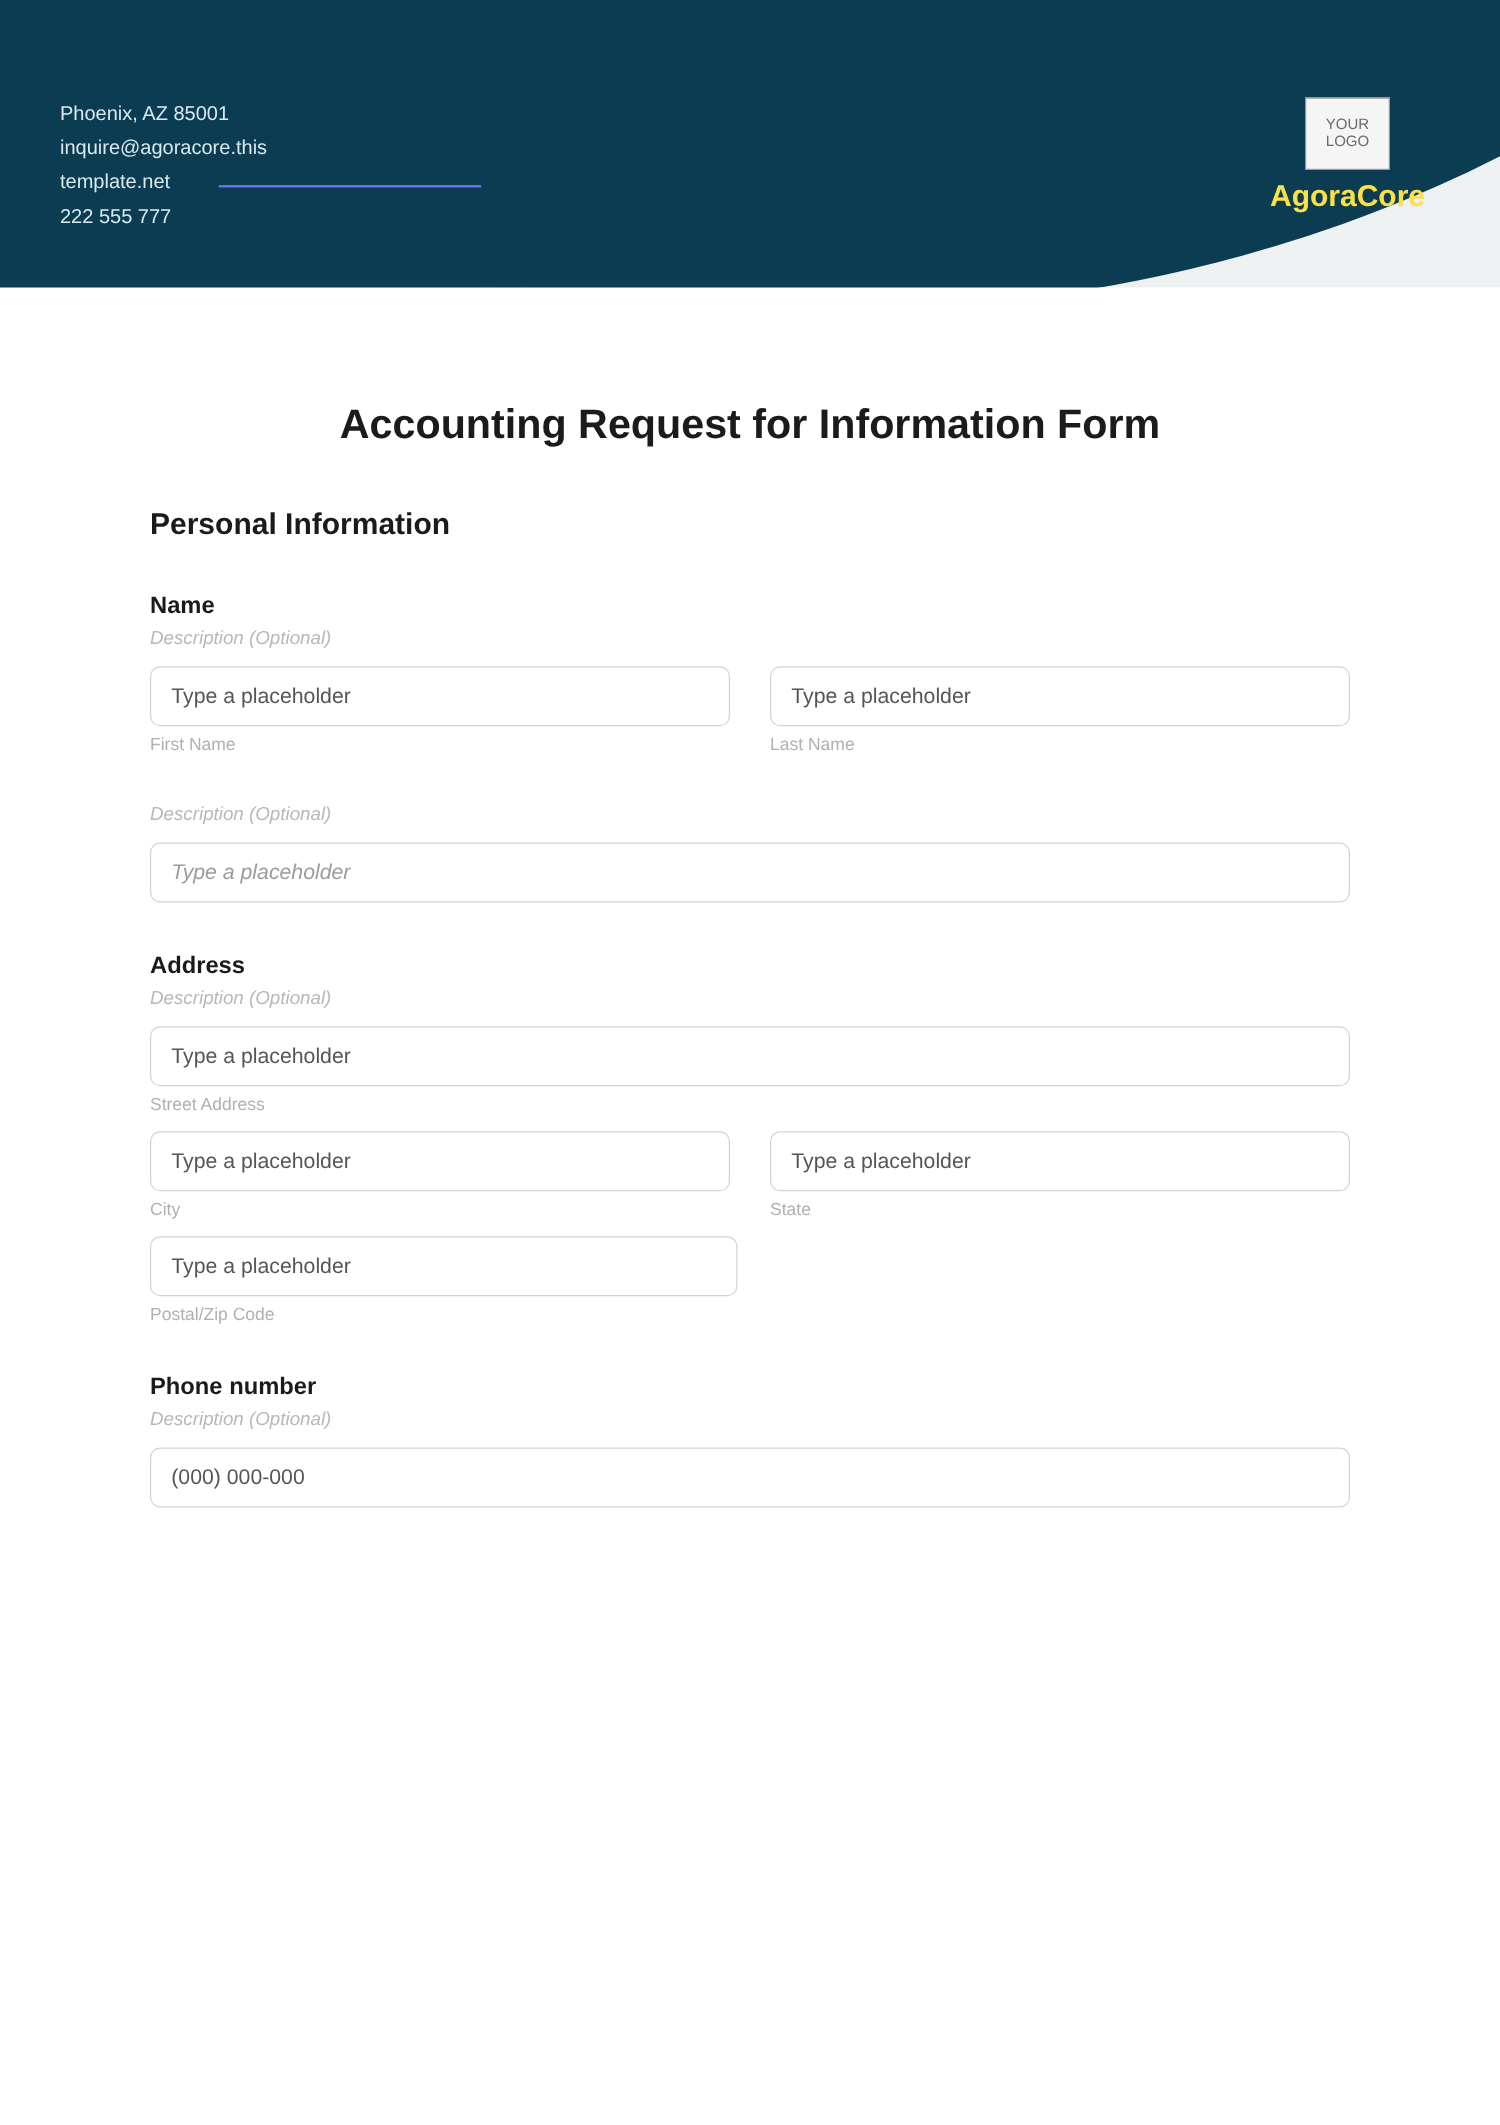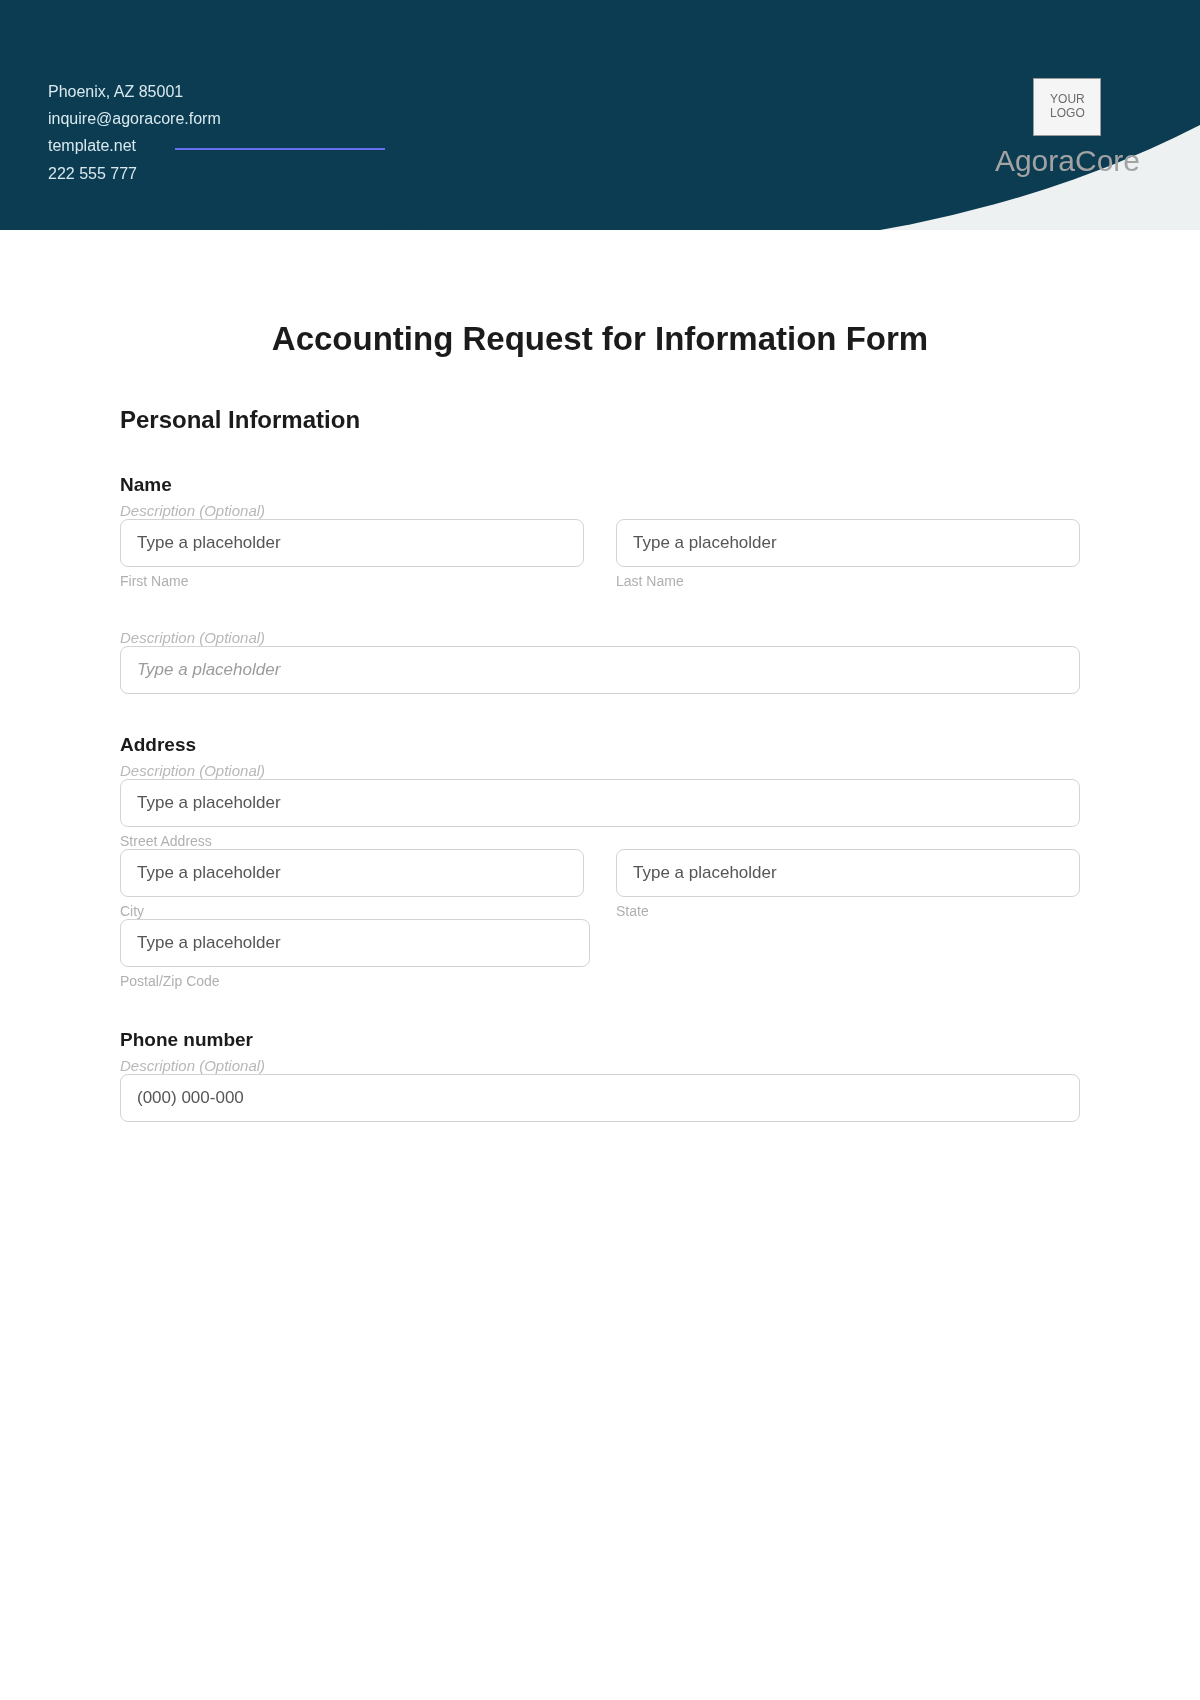--- a/index.html
+++ b/index.html
@@ -82,23 +82,23 @@
     display: flex;
     align-items: center;
     justify-content: center;
     font-size: 12px;
     color: #6b6b6b;
     line-height: 1.15;
     margin: 0 auto 8px auto;
     text-align: left;
   }
   .brand-name {
-    color: #a3a3a3;
-    font-weight: 400;
-    font-size: 30px;
+    color: #fde047;
+    font-weight: 700;
+    font-size: 24px;
   }
   .sheet {
     position: absolute;
     top: 230px;
     left: 0;
     right: 0;
     bottom: 0;
     background: #ffffff;
     padding: 60px 120px 16px 120px;
   }
@@ -133,20 +133,21 @@
   }
   .field-desc {
     font-size: 15px;
     font-style: italic;
     color: #b8b8b8;
     margin-top: 6px;
   }
   .row {
     display: flex;
     gap: 32px;
+    margin-top: 14px;
   }
   .col { flex: 1; }
   .input {
     width: 100%;
     height: 48px;
     border: 1px solid #d3d3d3;
     border-radius: 8px;
     padding: 0 16px;
     font-size: 17px;
     color: #333;
@@ -168,21 +169,21 @@
 
 <div class="header">
   <div class="curve curve-teal"></div>
   <div class="curve curve-light"></div>
   <div class="curve curve-white"></div>
   <div class="curve curve-dark"></div>
   <div class="curve corner-dark"></div>
 
   <div class="contact">
     <div>Phoenix, AZ 85001</div>
-    <div>inquire@agoracore.form</div>
+    <div>inquire@agoracore.this</div>
     <div>template.net</div>
     <div>222 555 777</div>
   </div>
   <div class="underline-accent"></div>
 
   <div class="brand">
     <div class="logo-box">
         <span style="white-space:pre-line;">YOUR
 LOGO</span>
       </div>

